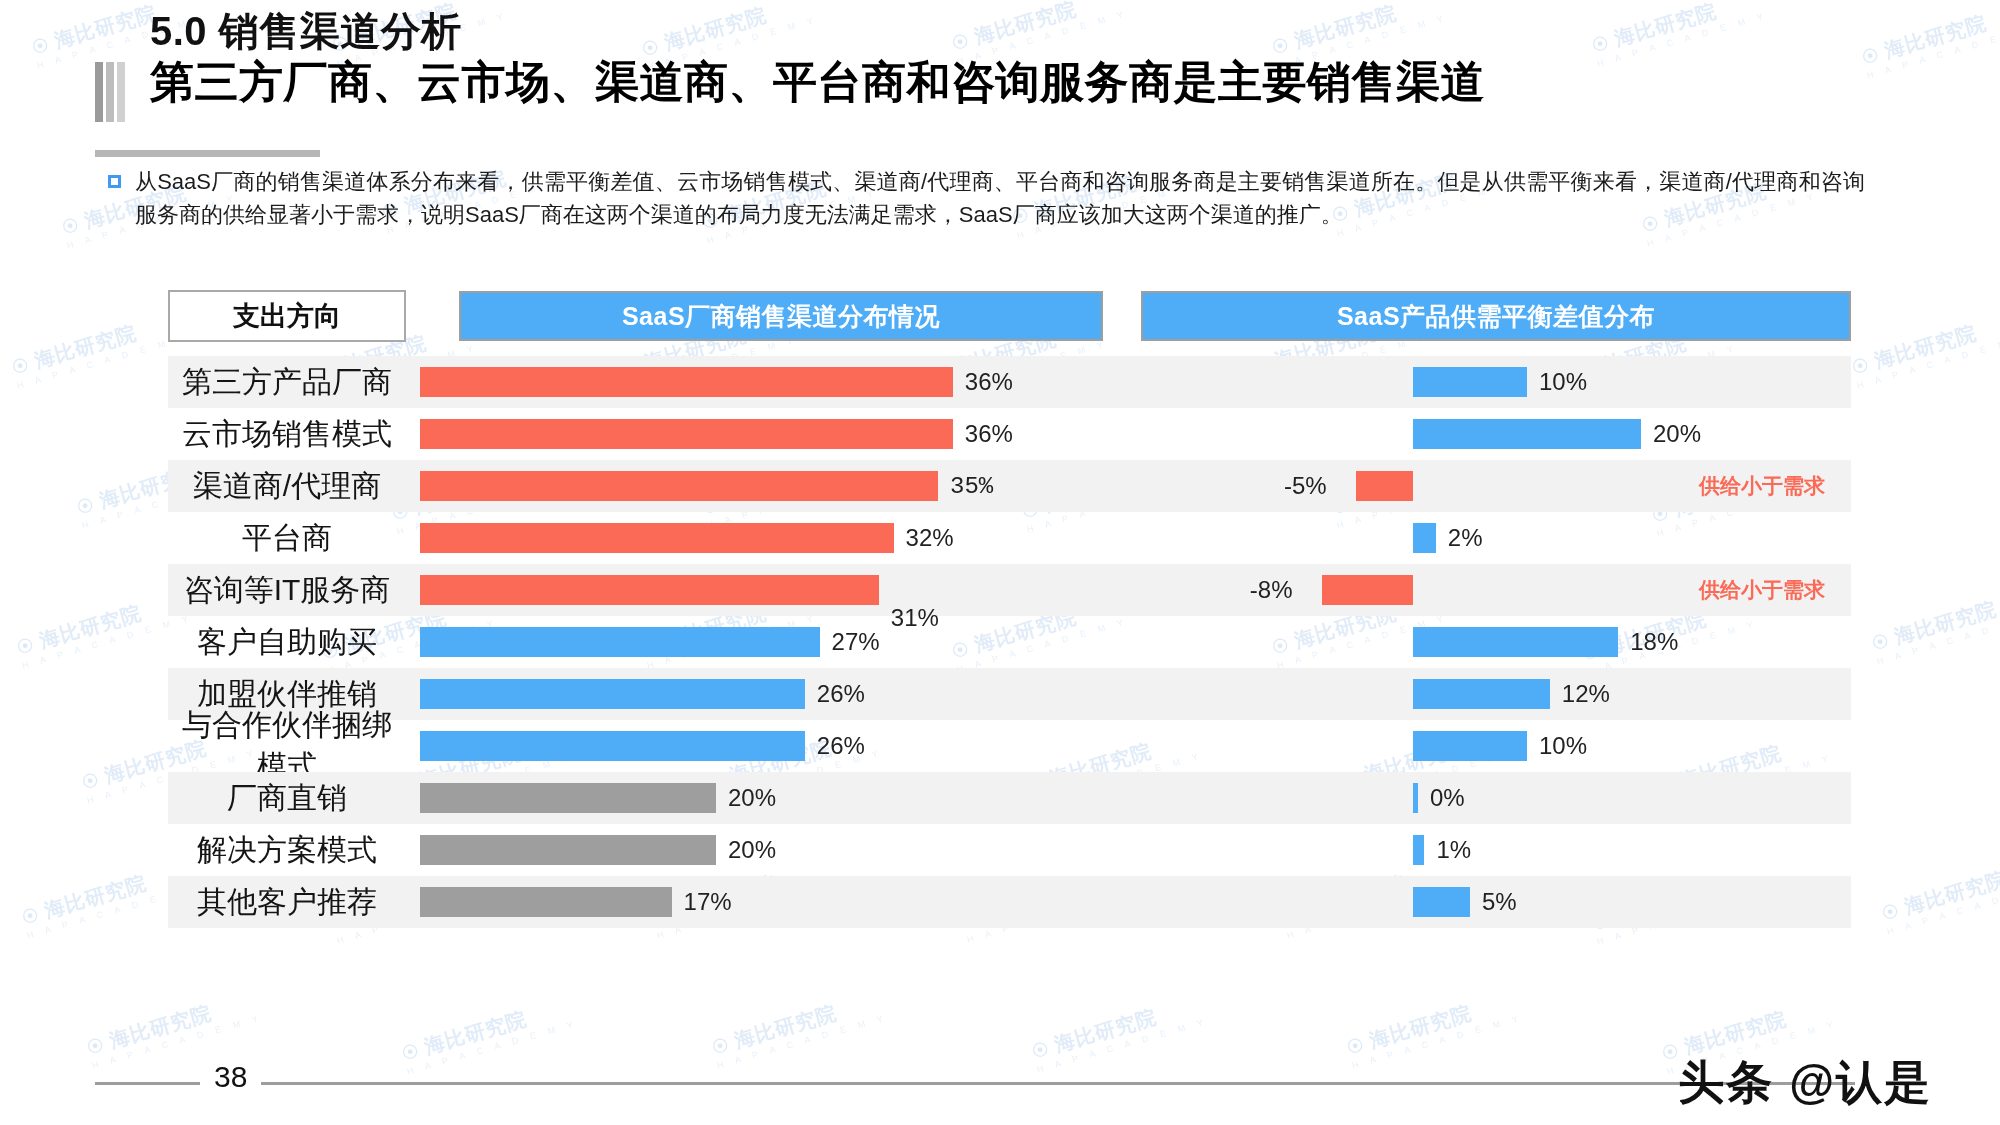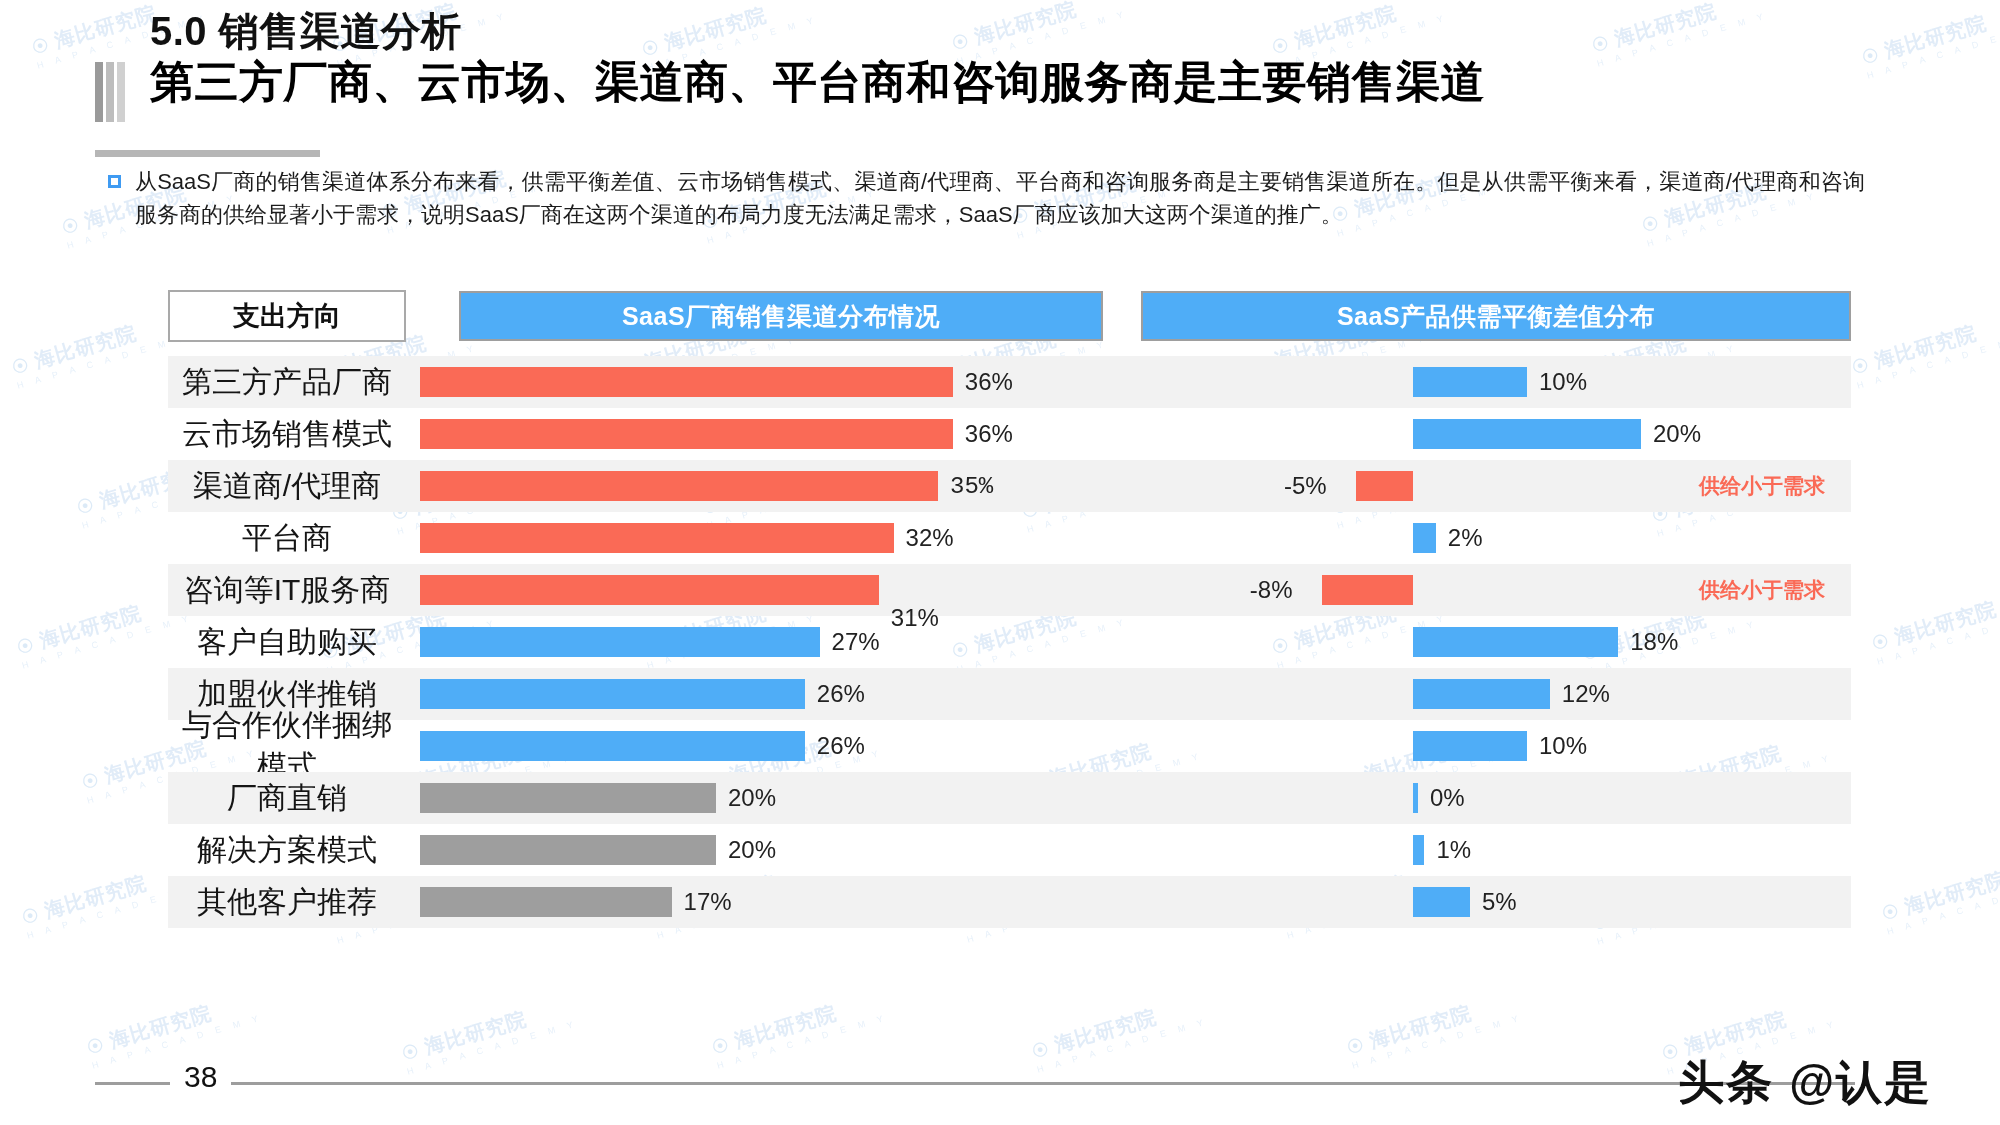--- a/index.html
+++ b/index.html
@@ -116,21 +116,21 @@
 
   
   .footnote{
     position:absolute;left:95px;top:1010px;width:1800px;
     font-size:20px;color:#1b1b1b;white-space:nowrap;
   }
   .footrule{
     position:absolute;left:95px;top:1082px;width:1760px;height:3px;background:#9d9d9d;
   }
   .pagenum{
-    position:absolute;left:170px;top:1060px;font-size:30px;color:#111;
+    position:absolute;left:200px;top:1060px;font-size:30px;color:#111;
     background:#fff;padding:0 14px;
   }
   .brand{
     position:absolute;right:68px;top:1052px;
     font-size:46px;font-weight:bold;color:#111;letter-spacing:2px;
     display:flex;align-items:center;gap:10px;
   }
 </style>
 </head>
 <body>

